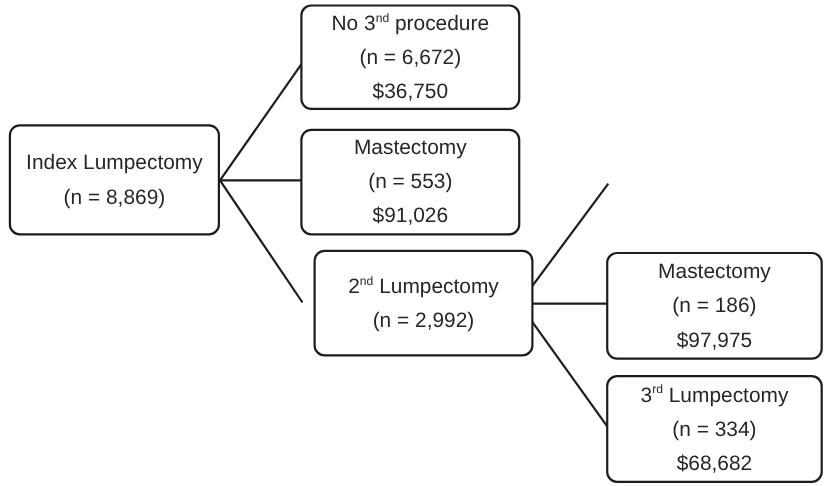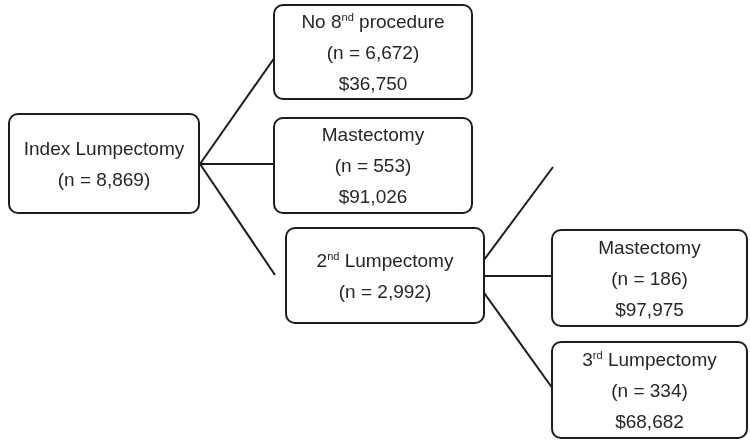--- a/index.html
+++ b/index.html
@@ -70,21 +70,21 @@
     <line x1="472" y1="276" x2="553" y2="389"></line>
   </svg>
 
   <div class="box n-index">
     <div class="row"><span>Index Lumpectomy</span><span></span></div>
     <div class="row">(n = 8,869)</div>
 
   </div>
 
   <div class="box n-no2">
-    <div class="row"><span>No 8</span><sup>nd</sup><span> procedure</span></div>
+    <div class="row"><span>No 3</span><sup>nd</sup><span> procedure</span></div>
     <div class="row">(n = 6,672)</div>
     <div class="row">$36,750</div>
   </div>
 
   <div class="box n-m2">
     <div class="row"><span>Mastectomy</span><span></span></div>
     <div class="row">(n = 553)</div>
     <div class="row">$91,026</div>
   </div>
 

